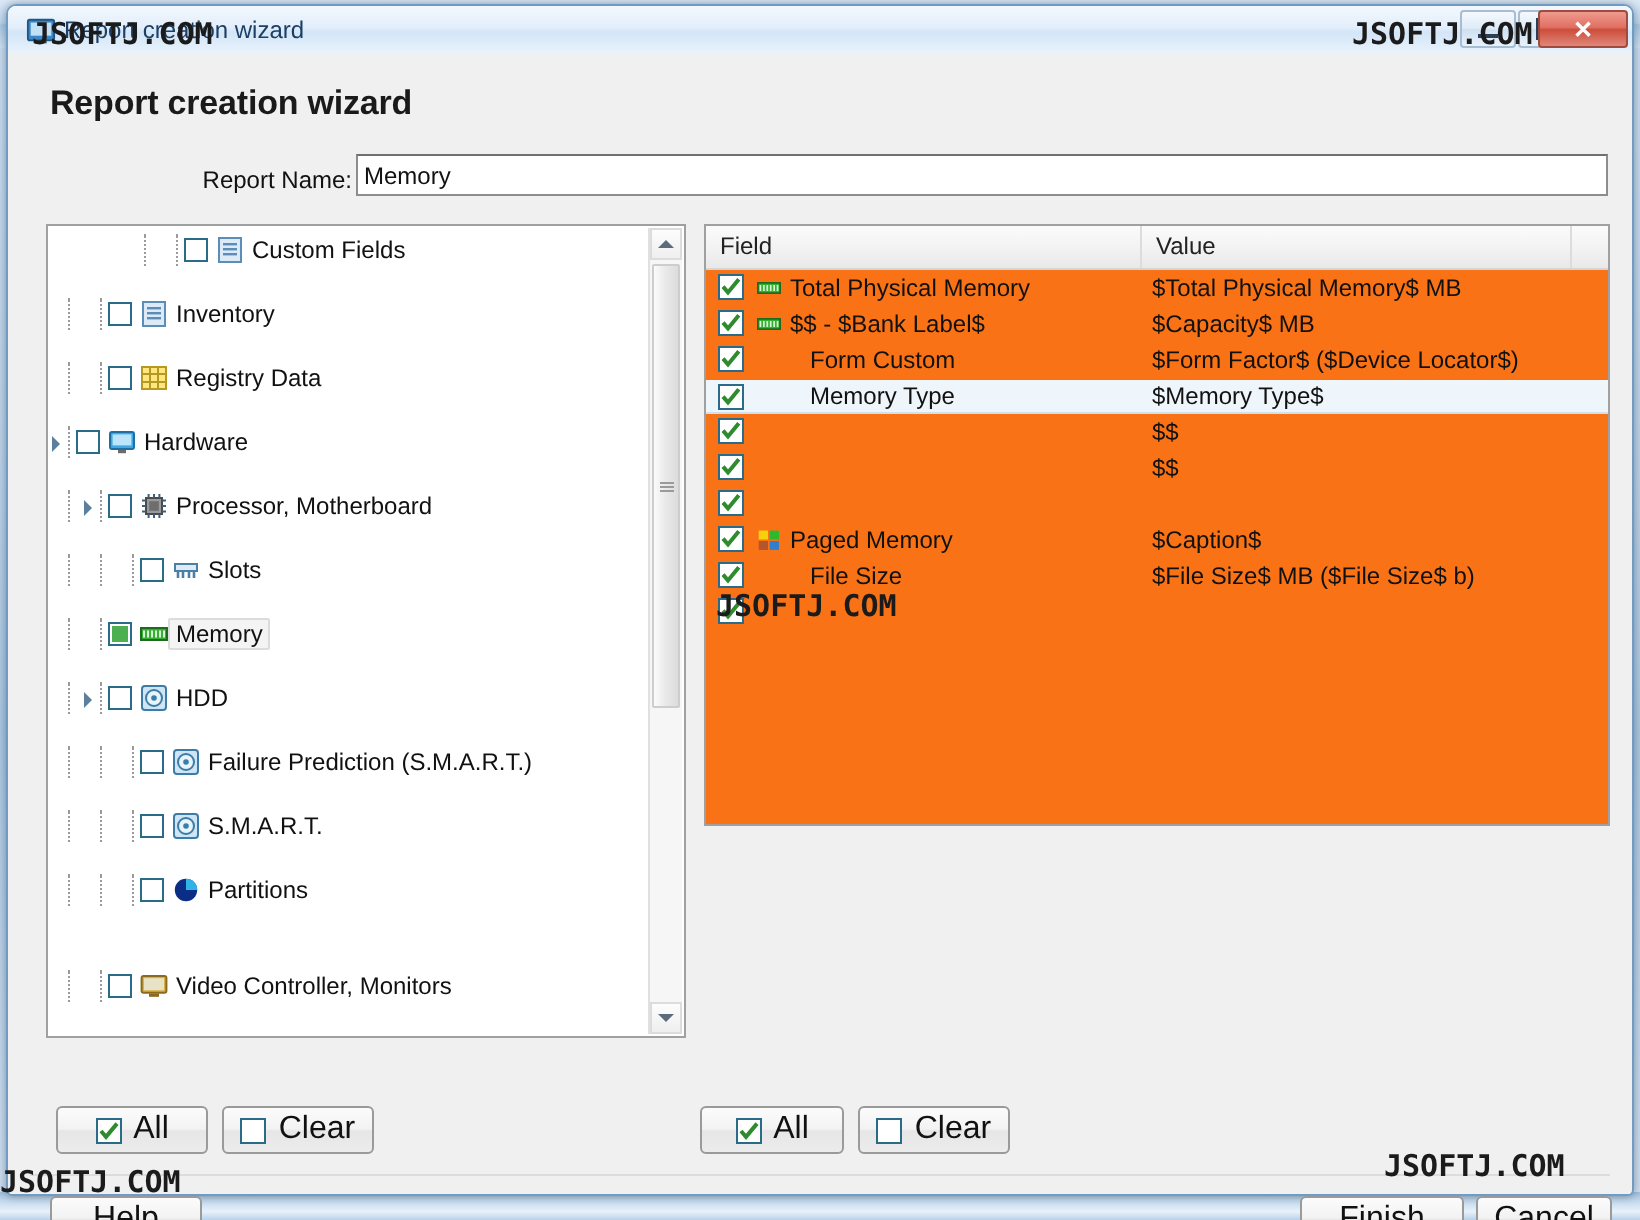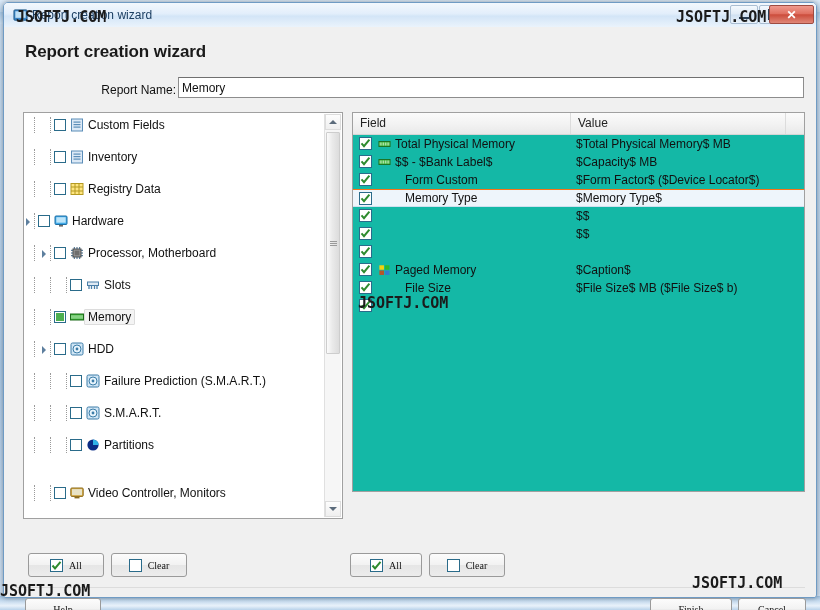--- a/index.html
+++ b/index.html
@@ -139,22 +139,22 @@
   .arr-down{width:0;height:0;border-left:4px solid transparent;border-right:4px solid transparent;border-top:4px solid #5b6b7b;}
   #tree-sb-thumb{
     position:absolute;left:1px;top:18px;width:14px;height:222px;
     background:linear-gradient(to right,#fbfbfb,#eaeaea 45%,#dcdcdc);
     border:1px solid #cdcdcd;box-sizing:border-box;border-radius:1px;
     display:flex;align-items:center;justify-content:center;
   }
   .grip{width:7px;height:1px;background:#9a9a9a;margin:1px 0;}
 
   #field-panel{
-    position:absolute;left:347px;top:85px;width:453px;height:380px;
-    border:1px solid #a0a0a0;background:#14b8a6;box-sizing:border-box;overflow:hidden;
+    position:absolute;left:347px;top:85px;width:453px;height:301px;
+    border:1px solid #a0a0a0;background:#f97316;box-sizing:border-box;overflow:hidden;
   }
   #fp-header{
     position:absolute;left:0;top:0;width:451px;height:22px;
     background:linear-gradient(to bottom,#fbfbfb,#f2f2f2 55%,#e9e9e9);
     border-bottom:1px solid #d5d5d5;box-sizing:border-box;
   }
   .fp-hcell{
     position:absolute;top:0;height:21px;line-height:21px;
     font-size:12px;color:#222;padding-left:7px;
     border-right:1px solid #dcdcdc;box-sizing:border-box;
@@ -172,21 +172,21 @@
   .fcb svg{display:block;}
   .ficon{position:absolute;left:25px;top:3px;width:13px;height:12px;}
   .fname{position:absolute;top:0;height:100%;font-size:12px;color:#111;white-space:nowrap;}
   .fval{position:absolute;left:223px;top:0;height:100%;font-size:12px;color:#111;white-space:nowrap;}
 
   
   .btn{
     position:absolute;height:24px;
     border:1px solid #9a9a9a;border-radius:3px;box-sizing:border-box;
     background:linear-gradient(to bottom,#fcfcfc 0%,#f2f2f2 48%,#e6e6e6 52%,#ececec 100%);
-    font-family:Liberation Serif, serif;font-size:10px;color:#111;
+    font-family:Liberation Sans, sans-serif;font-size:16px;color:#111;
     display:flex;align-items:center;justify-content:center;gap:6px;
     cursor:default;
   }
   .btn-cbbox{
     width:13px;height:13px;border:1px solid #2a6b8a;background:#fff;
     box-sizing:border-box;display:flex;align-items:center;justify-content:center;
   }
   #btn-all-left{left:23px;top:526px;width:76px;}
   #btn-clear-left{left:106px;top:526px;width:76px;}
   #btn-all-right{left:345px;top:526px;width:72px;}
@@ -247,21 +247,21 @@
 
   <div id="client">
 
     <div id="heading">Report creation wizard</div>
 
     <div id="name-label">Report Name:</div>
     <input id="name-input" type="text" value="Memory" style="">
 
     <div id="tree-panel">
       <div id="tree-list">
-          <div class="trow" style="top: 2px;">
+          <div class="trow" style="top: 2px; margin-left: 38px;">
             <div class="dotline" style="left: 10px;"></div>
             <div class="dotline" style="left: 26px;"></div>
             <div class="cb" style="left: 30px;"></div>
             <svg viewBox="0 0 14 14" class="ticon" style="left: 46px;">
               <rect x="1.5" y="1" width="11" height="12" fill="#dce9f6" stroke="#5b8db8"></rect>
               <rect x="3.5" y="3.5" width="7" height="1.2" fill="#5b8db8"></rect>
               <rect x="3.5" y="6" width="7" height="1.2" fill="#5b8db8"></rect>
               <rect x="3.5" y="8.5" width="7" height="1.2" fill="#5b8db8"></rect>
             </svg>
             <div class="tlabel" style="left: 64px;">Custom Fields</div>

